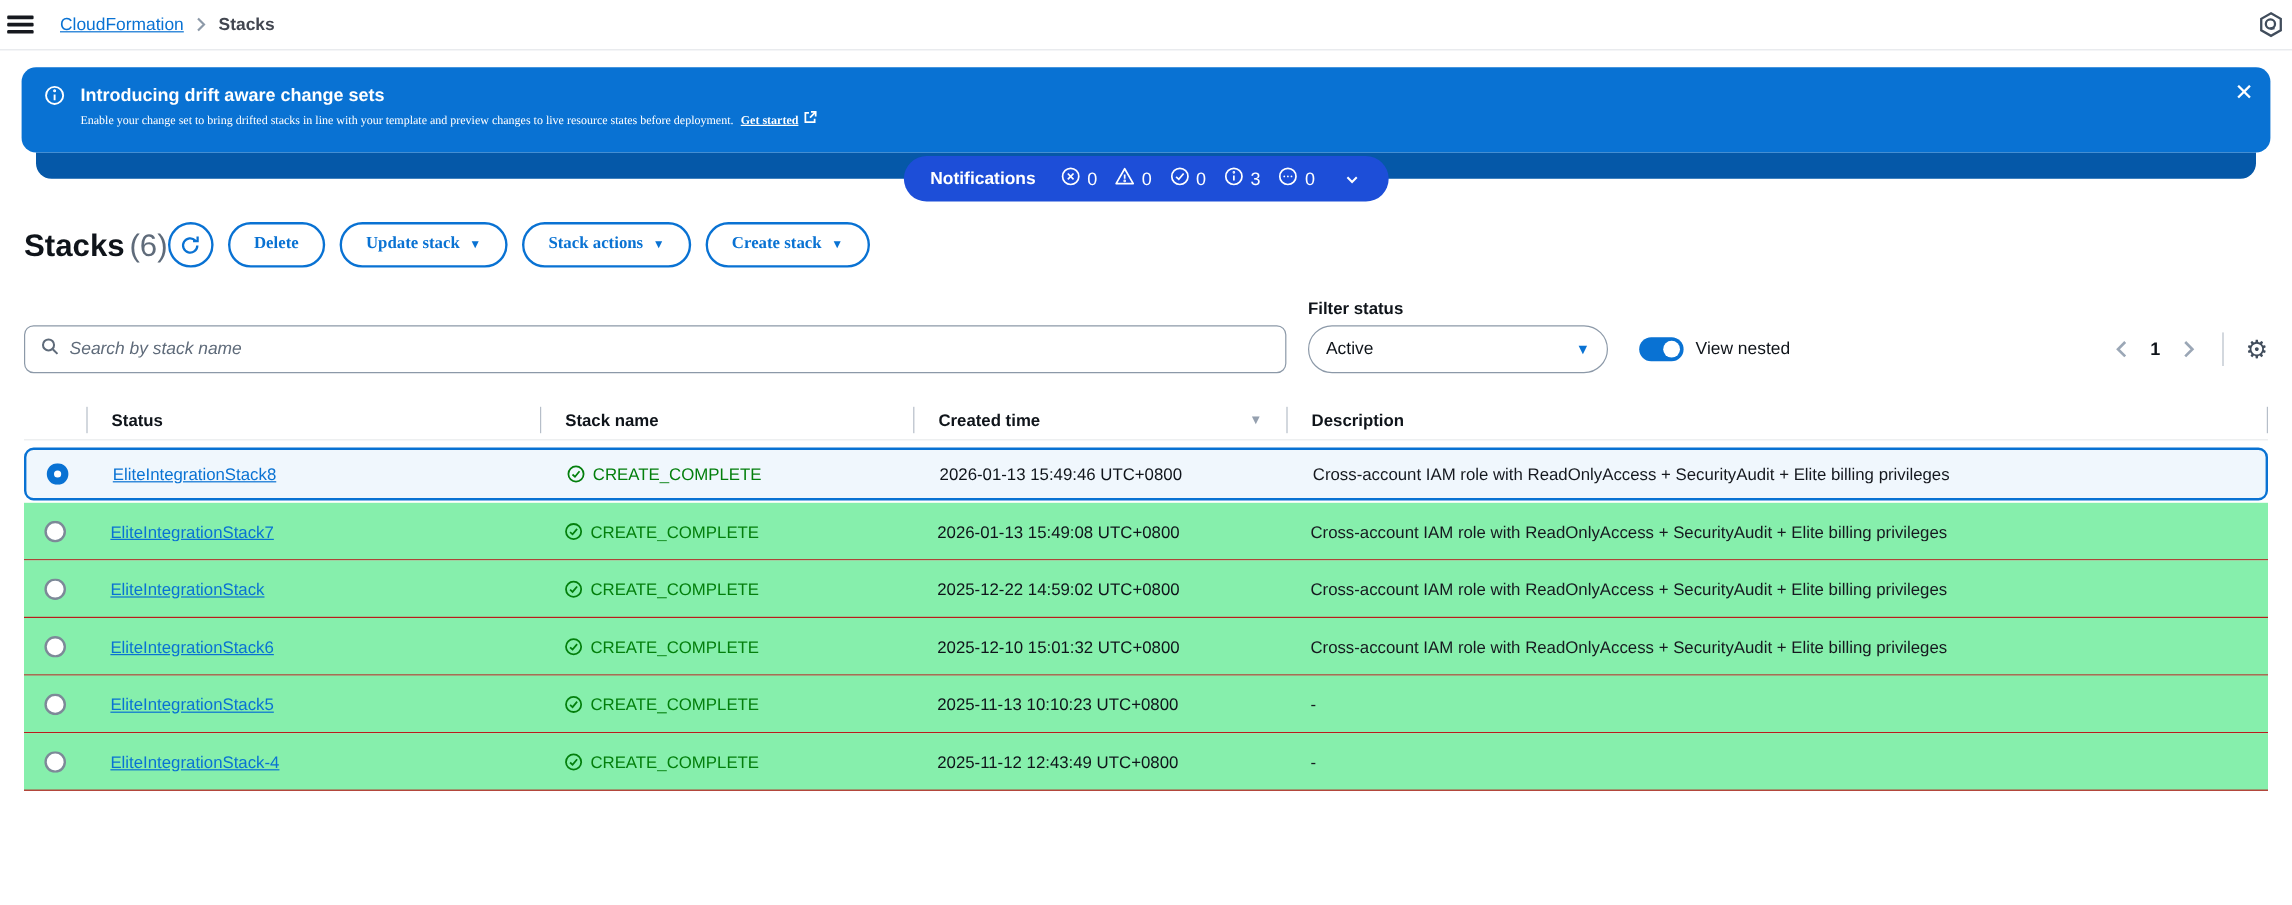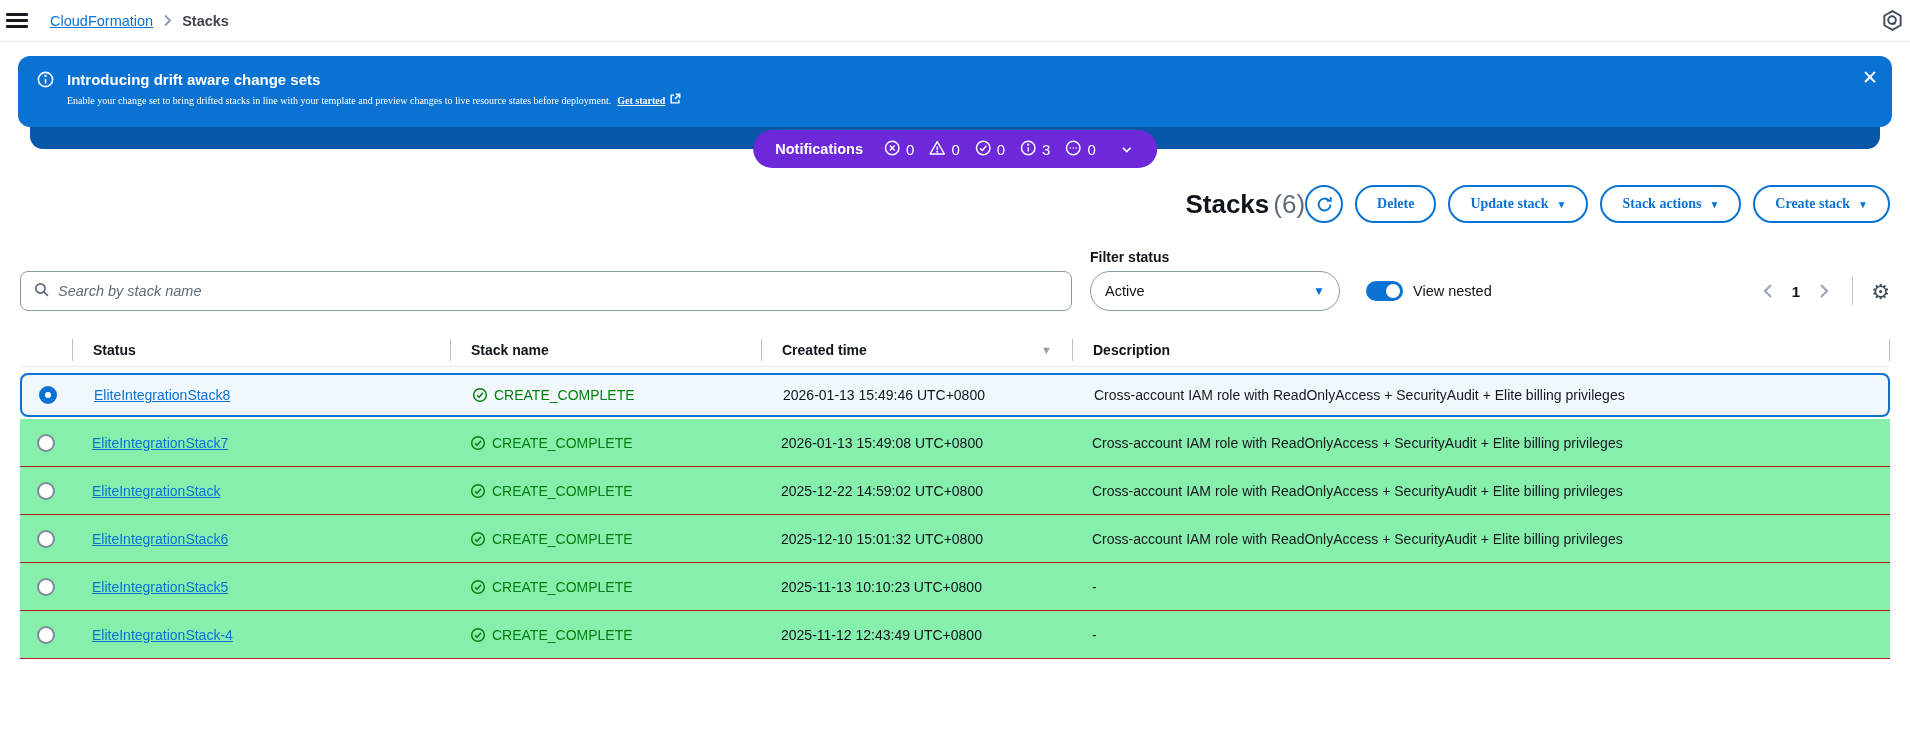--- a/index.html
+++ b/index.html
@@ -27,29 +27,29 @@
   .banner-info-icon { flex:0 0 auto; margin-top:1px; }
   .banner-title { font-weight:700; font-size:15px; line-height:21px; }
   .banner-body { font-size:10px; line-height:21px;font-family:Liberation Serif, serif; }
   .banner-link { color:#fff; font-weight:700; text-decoration:underline; cursor:pointer; margin-left:6px; }
   .ext-icon { display:inline-block; vertical-align:-1px; margin-left:4px; }
   .banner-close { position:absolute; top:12px; right:14px; background:none; border:none;
     color:#fff; font-size:19px; line-height:1; cursor:pointer; font-family:inherit; }
   .banner-stack { margin:0 30px; height:22px; background:#0558a8;
     border-radius:0 0 13px 13px; }
   .notif-pill { position:absolute; left:50%; bottom:-19px; transform:translateX(-50%);
-    height:38px; background:#6d28d9; border-radius:19px; display:flex; align-items:center;
+    height:38px; background:#1d4ed8; border-radius:19px; display:flex; align-items:center;
     gap:14px; padding:0 22px; color:#fff; cursor:pointer; white-space:nowrap; }
   .notif-label { font-weight:700; font-size:14.5px; margin-right:6px; }
   .notif-item { display:flex; align-items:center; gap:5px; font-size:15px; }
   .notif-chevron { margin-left:8px; display:flex; }
 
   
   main { padding:0 20px; margin-top:36px; }
-  .head-row { display:flex; align-items:center; justify-content:flex-end; }
+  .head-row { display:flex; align-items:center; justify-content:flex-start; }
   h1 { font-size:26px; font-weight:700; }
   h1 .count { color:#5f6b7a; font-weight:400; margin-left:4px; }
   .actions { display:flex; align-items:center; gap:12px; }
   .btn { height:38px; border:2px solid #0972d3; border-radius:19px; background:#fff;
     color:#0972d3; font-weight:700; font-size:14px; padding:0 20px; cursor:pointer;
     display:flex; align-items:center; gap:8px; font-family:Liberation Serif, serif; }
   .btn .caret { font-size:10px; }
   .btn-icon { width:38px; height:38px; border:2px solid #0972d3; border-radius:50%;
     background:#fff; display:flex; align-items:center; justify-content:center; cursor:pointer; }
 

